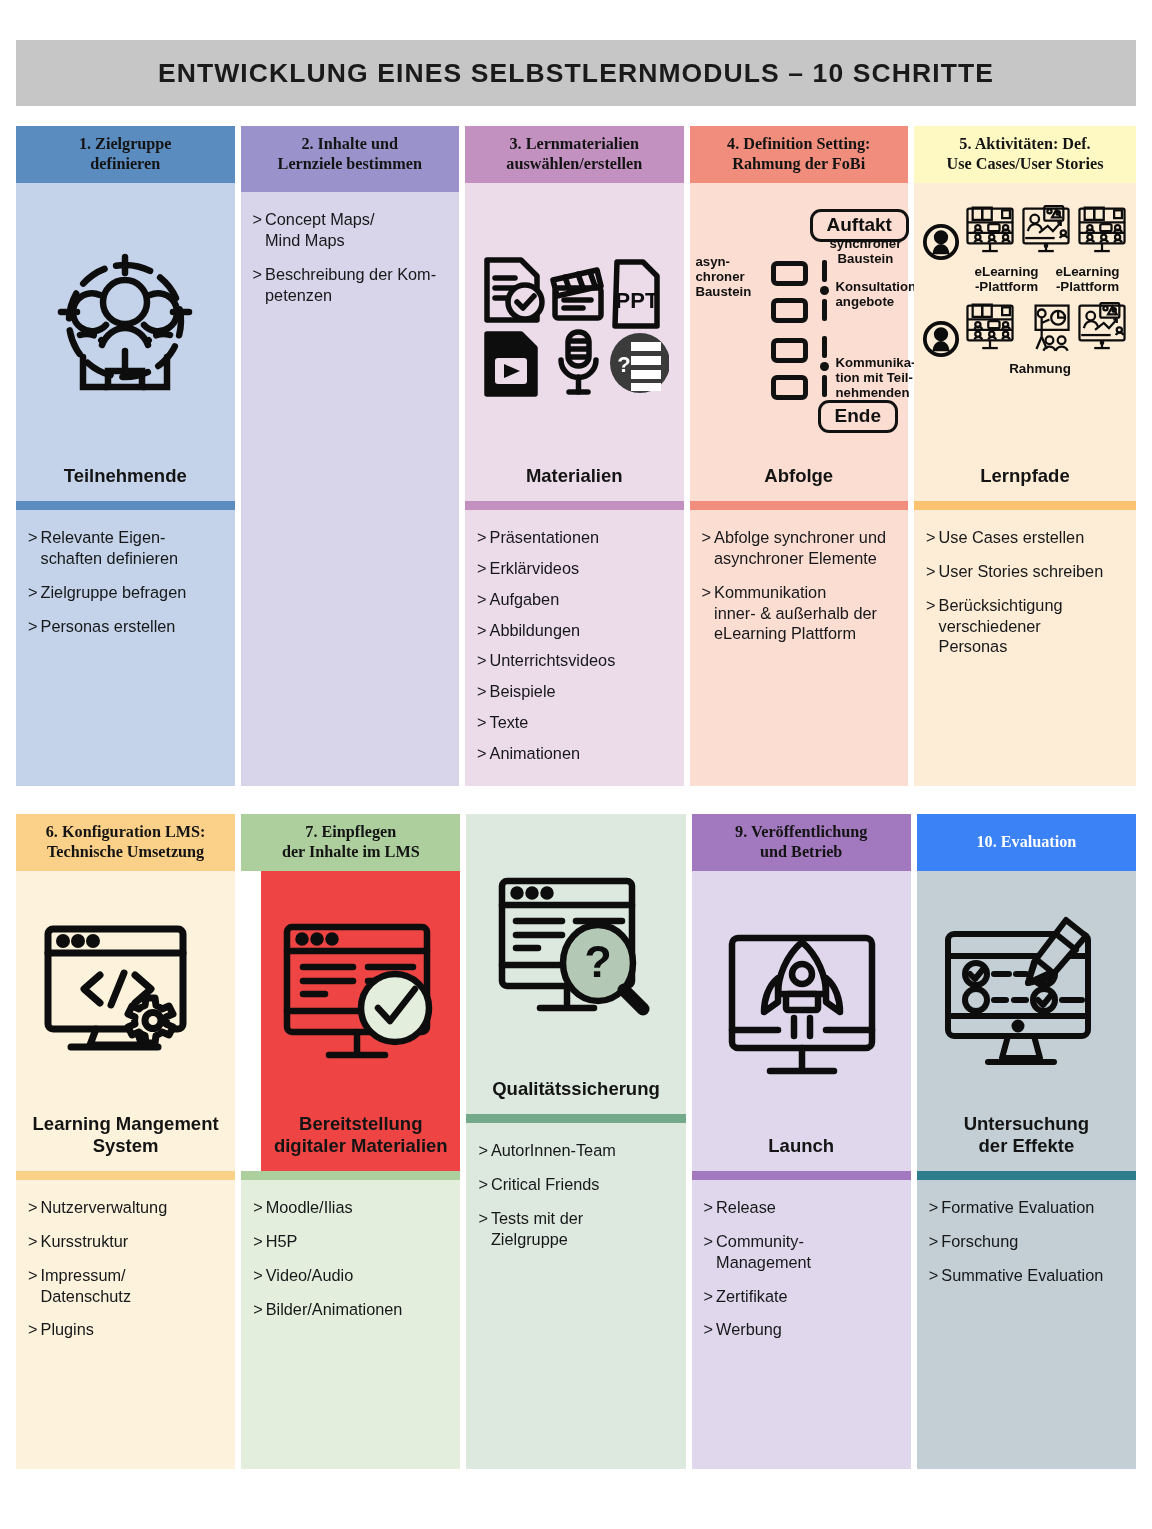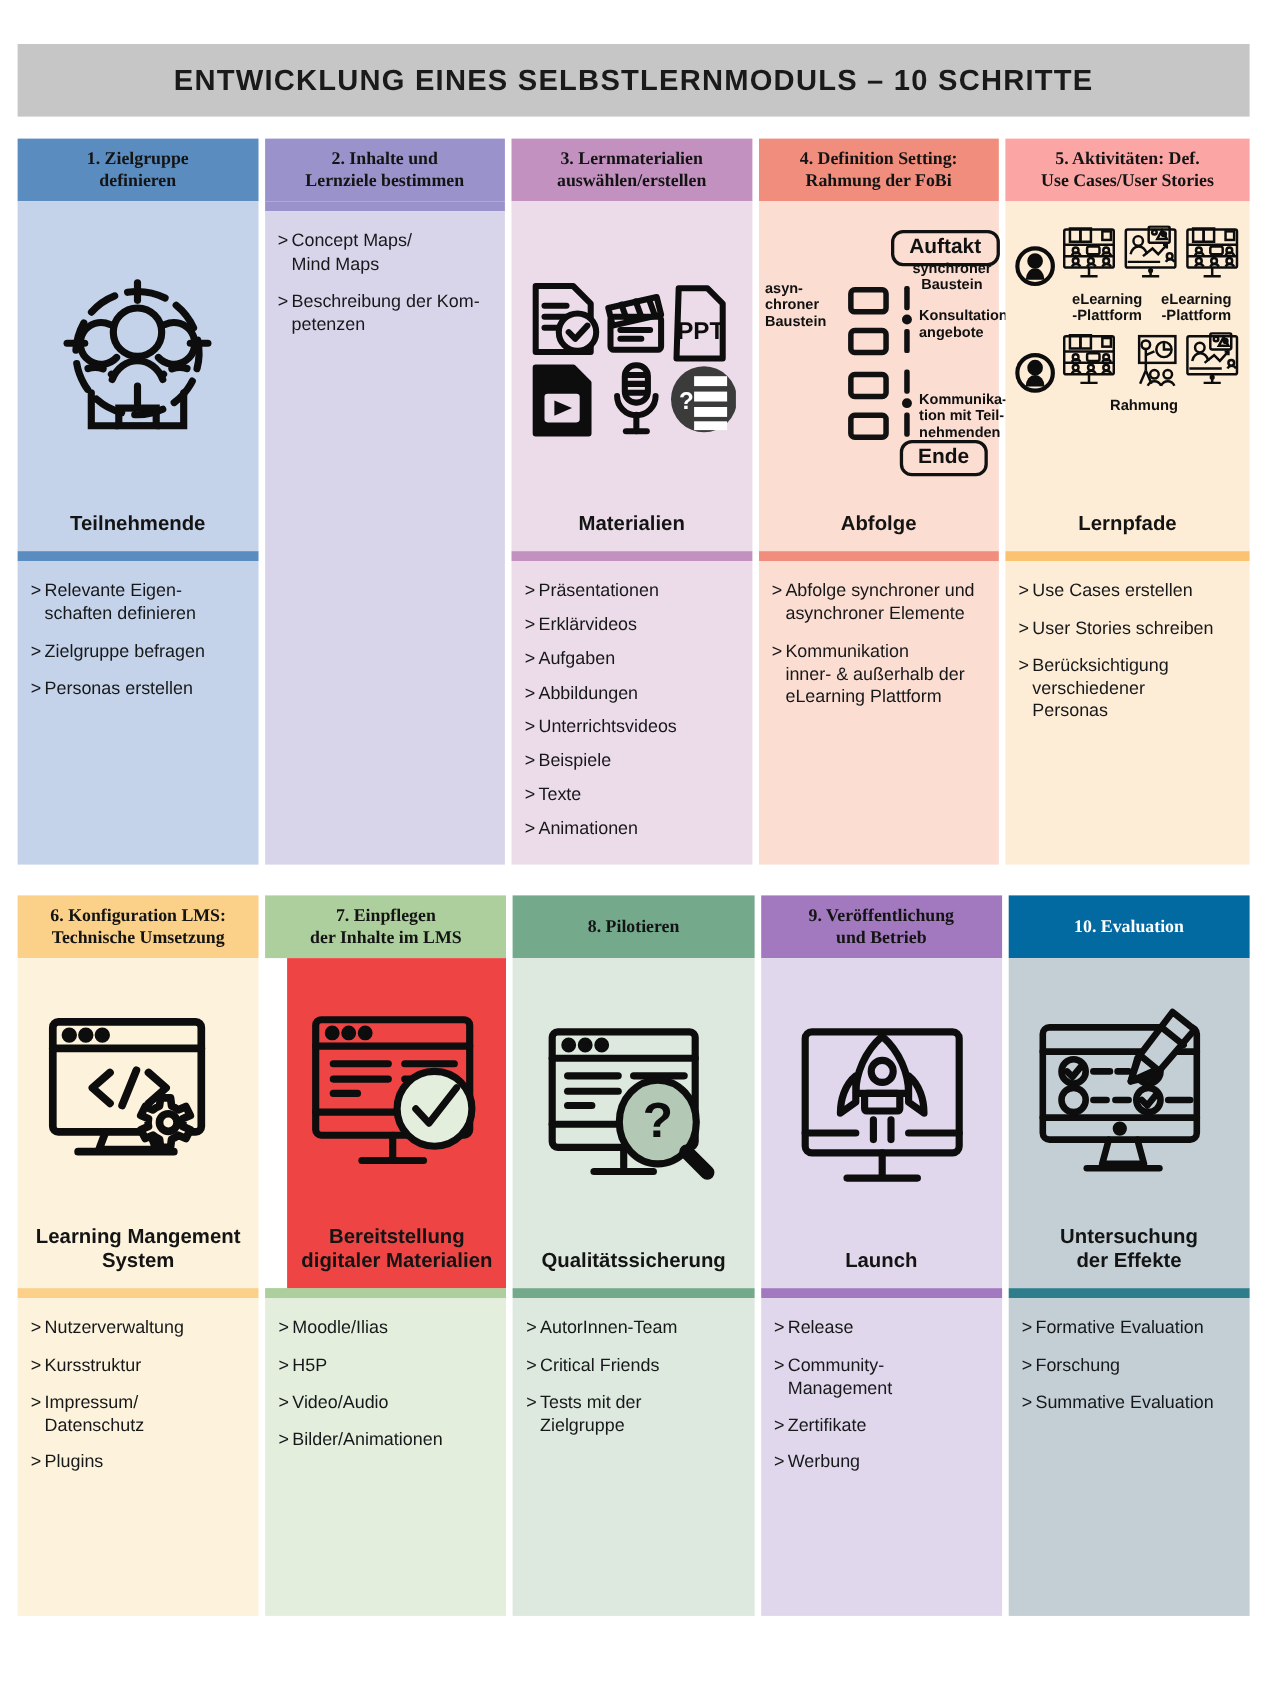--- a/index.html
+++ b/index.html
@@ -408,21 +408,21 @@
         <div class="bullet">
             <span class="chev">&gt;</span>
             <span class="btext">Kommunikation
 inner- &amp; außerhalb der
 eLearning Plattform</span>
           </div>
       </div>
     </div>
 
     <div class="card">
-      <div class="card-header" style="background:#fca5a5;white-space:pre-line;">5. Aktivitäten: Def.
+      <div class="card-header" style="background:#fef9c3;white-space:pre-line;">5. Aktivitäten: Def.
 Use Cases/User Stories</div>
       <div class="icon-panel" style="background:#fdecd6;">
         <div class="icon-stage" style="align-items:flex-start;padding-top:16px;">
           <div class="lernpfade">
             <div class="lp-row">
               <div class="lp-avatar">
                 <svg width="38" height="38" viewBox="0 0 40 40" fill="none" stroke="#0d0d0d" stroke-width="4">
                   <circle cx="20" cy="20" r="17"></circle>
                   <circle cx="20" cy="15" r="5.5" fill="#0d0d0d"></circle>
                   <path d="M11 33 a9 11 0 0 1 18 0" fill="#0d0d0d" stroke="none"></path>
@@ -678,21 +678,20 @@
             <span class="btext">Video/Audio</span>
           </div>
         <div class="bullet">
             <span class="chev">&gt;</span>
             <span class="btext">Bilder/Animationen</span>
           </div>
       </div>
     </div>
 
     <div class="card">
-      <div class="card-header" style="background:#74a98b;white-space:pre-line;">8. Pilotieren</div>
       <div class="icon-panel" style="background:#dde8de;flex:0 0 300px;">
         <div class="icon-stage">
           <svg width="175" height="160" viewBox="0 0 175 160" fill="none" stroke="#0d0d0d" stroke-width="6.5" stroke-linecap="round" stroke-linejoin="round">
             <rect x="14" y="12" width="130" height="105" rx="5"></rect>
             <line x1="14" y1="36" x2="144" y2="36"></line>
             <circle cx="29" cy="24" r="3.5" fill="#0d0d0d"></circle>
             <circle cx="44" cy="24" r="3.5" fill="#0d0d0d"></circle>
             <circle cx="59" cy="24" r="3.5" fill="#0d0d0d"></circle>
             <line x1="28" y1="52" x2="74" y2="52"></line>
             <line x1="88" y1="52" x2="134" y2="52"></line>
@@ -764,21 +763,21 @@
             <span class="btext">Zertifikate</span>
           </div>
         <div class="bullet">
             <span class="chev">&gt;</span>
             <span class="btext">Werbung</span>
           </div>
       </div>
     </div>
 
     <div class="card">
-      <div class="card-header light-text" style="background:#0369a1;white-space:pre-line;">10. Evaluation</div>
+      <div class="card-header light-text" style="background:#3b82f6;white-space:pre-line;">10. Evaluation</div>
       <div class="icon-panel" style="background:#c3cfd4;flex:0 0 300px;">
         <div class="icon-stage">
           <svg width="185" height="165" viewBox="0 0 185 165" fill="none" stroke="#0d0d0d" stroke-width="6" stroke-linecap="round" stroke-linejoin="round">
             <rect x="14" y="22" width="140" height="102" rx="6"></rect>
             <line x1="14" y1="44" x2="154" y2="44"></line>
             <line x1="14" y1="104" x2="154" y2="104"></line>
             <circle cx="42" cy="62" r="11"></circle>
               <polyline points="36,62 41,67 50,56"></polyline>
             <line x1="60" y1="62" x2="75" y2="62"></line>
               <line x1="82" y1="62" x2="92" y2="62"></line>

